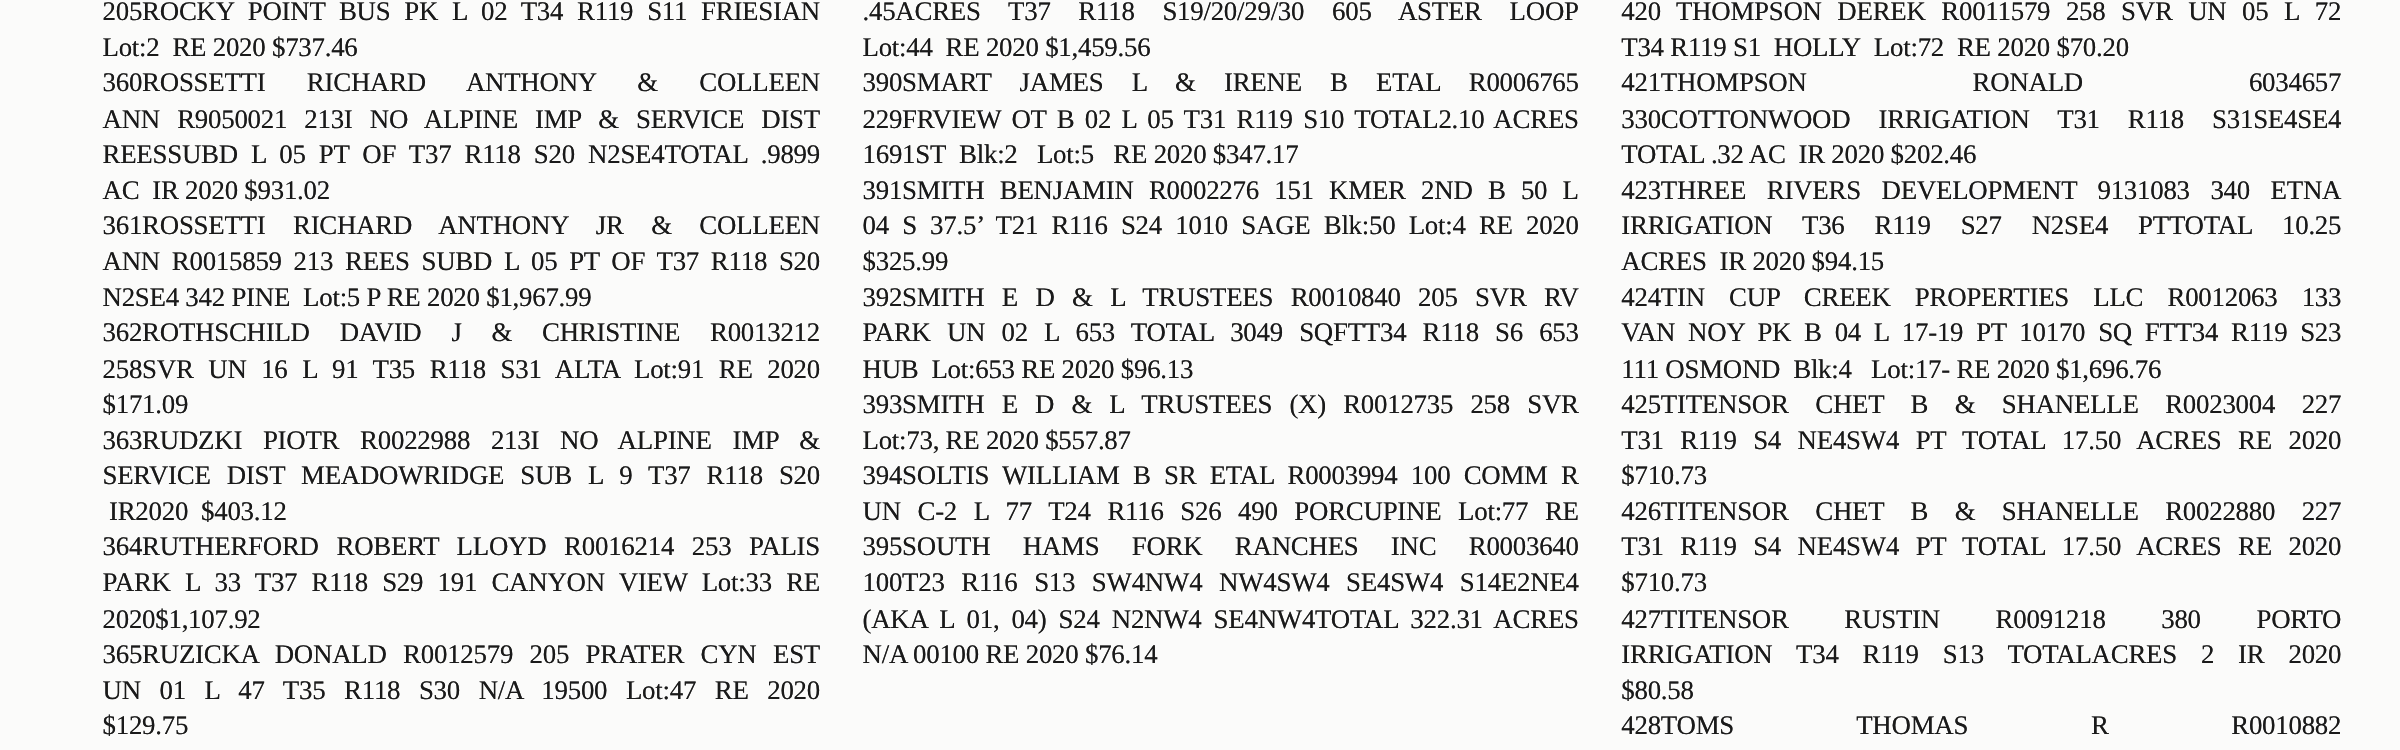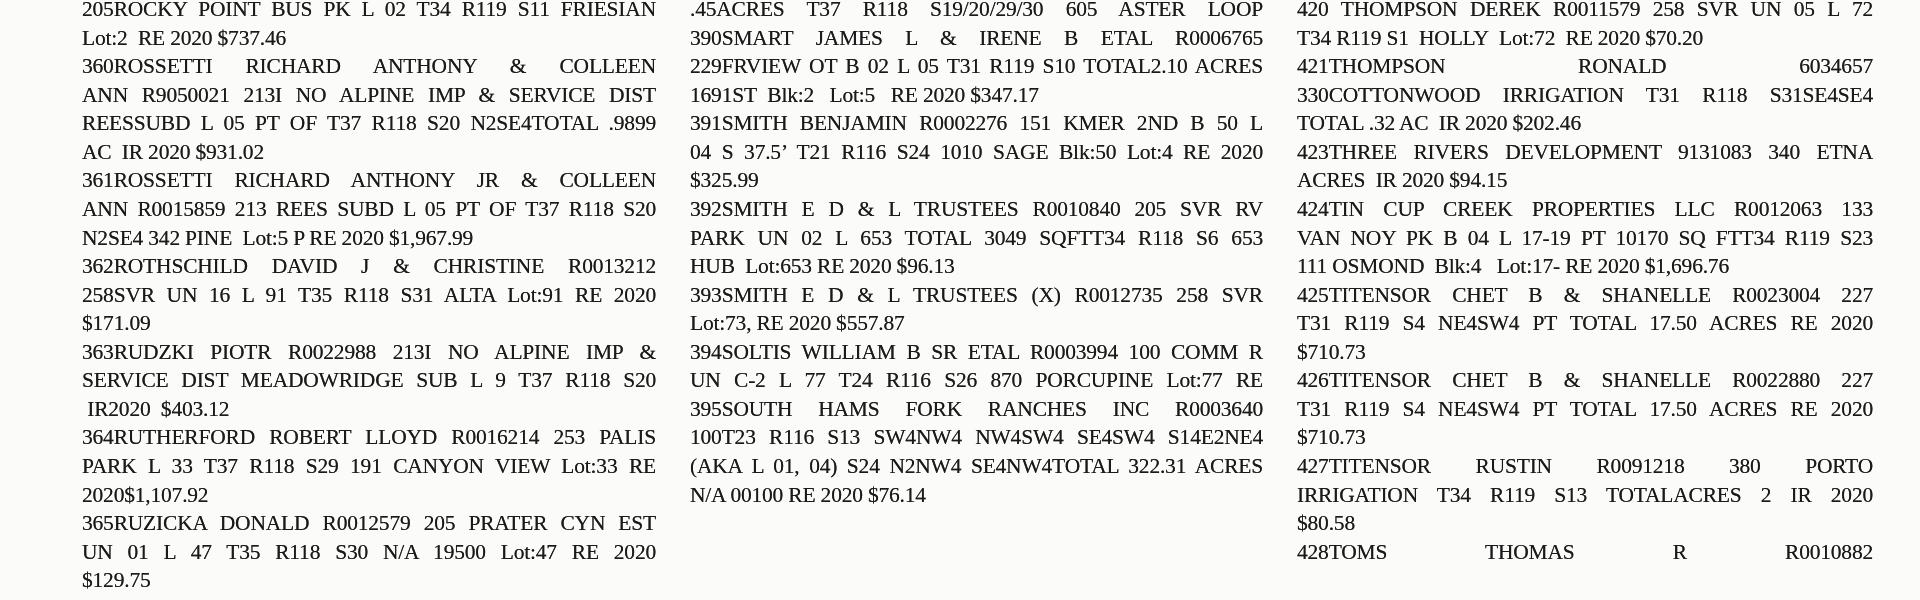--- a/index.html
+++ b/index.html
@@ -79,20 +79,21 @@
       </div>
       <div class="entry">
         <div class="line">365RUZICKA DONALD R0012579 205 PRATER CYN EST</div>
         <div class="line">UN 01 L 47 T35 R118 S30 N/A 19500 Lot:47 RE 2020</div>
         <div class="line last">$129.75</div>
       </div>
     </div>
   <div class="col col-2">
       <div class="entry">
         <div class="line">.45ACRES T37 R118 S19/20/29/30 605 ASTER LOOP</div>
+        <div class="line last">Lot:44&nbsp; RE 2020 $1,459.56</div>
       </div>
       <div class="entry">
         <div class="line">390SMART JAMES L &amp; IRENE B ETAL R0006765</div>
         <div class="line">229FRVIEW OT B 02 L 05 T31 R119 S10 TOTAL2.10 ACRES</div>
         <div class="line last">1691ST&nbsp; Blk:2&nbsp;&nbsp; Lot:5&nbsp;&nbsp; RE 2020 $347.17</div>
       </div>
       <div class="entry">
         <div class="line">391SMITH BENJAMIN R0002276 151 KMER 2ND B 50 L</div>
         <div class="line">04 S 37.5’ T21 R116 S24 1010 SAGE Blk:50 Lot:4 RE 2020</div>
         <div class="line last">$325.99</div>
@@ -101,41 +102,42 @@
         <div class="line">392SMITH E D &amp; L TRUSTEES R0010840 205 SVR RV</div>
         <div class="line">PARK UN 02 L 653 TOTAL 3049 SQFTT34 R118 S6 653</div>
         <div class="line last">HUB&nbsp; Lot:653 RE 2020 $96.13</div>
       </div>
       <div class="entry">
         <div class="line">393SMITH E D &amp; L TRUSTEES (X) R0012735 258 SVR</div>
         <div class="line last">Lot:73, RE 2020 $557.87</div>
       </div>
       <div class="entry">
         <div class="line">394SOLTIS WILLIAM B SR ETAL R0003994 100 COMM R</div>
-        <div class="line">UN C-2 L 77 T24 R116 S26 870 PORCUPINE Lot:77 RE</div>
+        <div class="line">UN C-2 L 77 T24 R116 S26 490 PORCUPINE Lot:77 RE</div>
       </div>
       <div class="entry">
         <div class="line">395SOUTH HAMS FORK RANCHES INC R0003640</div>
         <div class="line">100T23 R116 S13 SW4NW4 NW4SW4 SE4SW4 S14E2NE4</div>
         <div class="line">(AKA L 01, 04) S24 N2NW4 SE4NW4TOTAL 322.31 ACRES</div>
         <div class="line last">N/A 00100 RE 2020 $76.14</div>
       </div>
     </div>
   <div class="col col-3">
       <div class="entry">
         <div class="line">420 THOMPSON DEREK R0011579 258 SVR UN 05 L 72</div>
         <div class="line last">T34 R119 S1&nbsp; HOLLY&nbsp; Lot:72&nbsp; RE 2020 $70.20</div>
       </div>
       <div class="entry">
         <div class="line">421THOMPSON RONALD 6034657</div>
         <div class="line">330COTTONWOOD IRRIGATION T31 R118 S31SE4SE4</div>
         <div class="line last">TOTAL .32 AC&nbsp; IR 2020 $202.46</div>
       </div>
       <div class="entry">
         <div class="line">423THREE RIVERS DEVELOPMENT 9131083 340 ETNA</div>
+        <div class="line">IRRIGATION T36 R119 S27 N2SE4 PTTOTAL 10.25</div>
         <div class="line last">ACRES&nbsp; IR 2020 $94.15</div>
       </div>
       <div class="entry">
         <div class="line">424TIN CUP CREEK PROPERTIES LLC R0012063 133</div>
         <div class="line">VAN NOY PK B 04 L 17-19 PT 10170 SQ FTT34 R119 S23</div>
         <div class="line last">111 OSMOND&nbsp; Blk:4&nbsp;&nbsp; Lot:17- RE 2020 $1,696.76</div>
       </div>
       <div class="entry">
         <div class="line">425TITENSOR CHET B &amp; SHANELLE R0023004 227</div>
         <div class="line">T31 R119 S4 NE4SW4 PT TOTAL 17.50 ACRES RE 2020</div>

